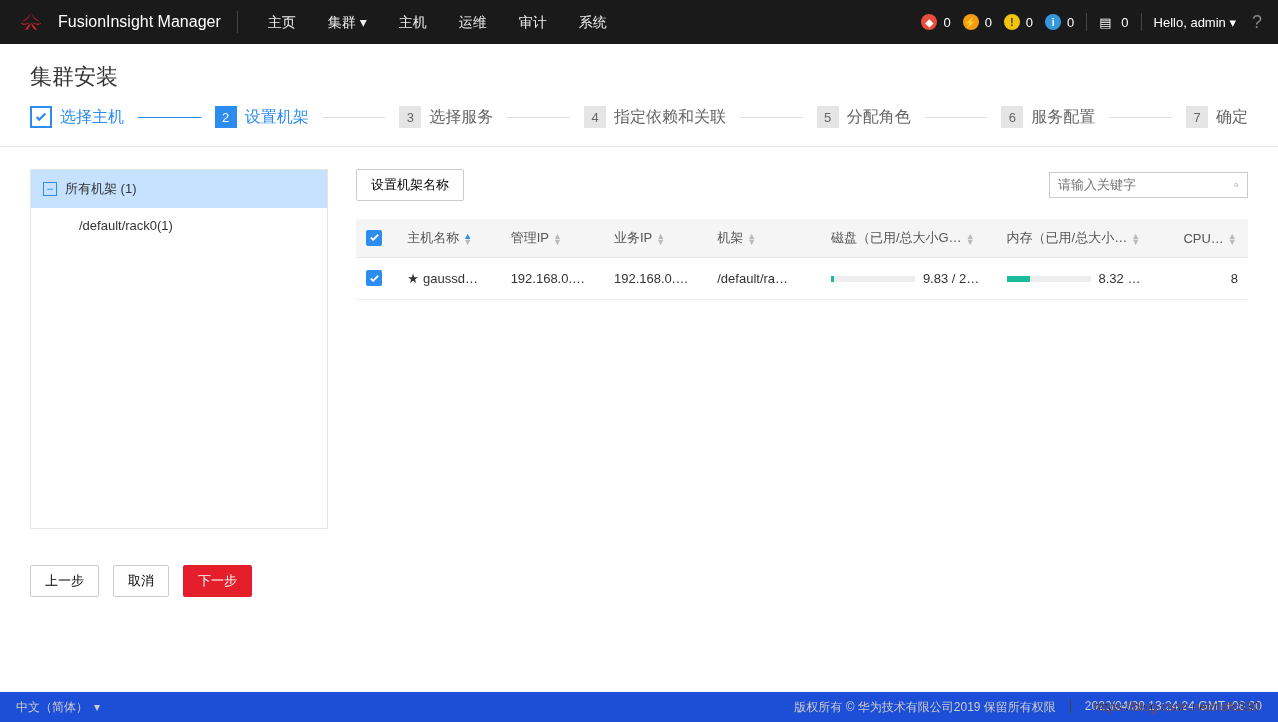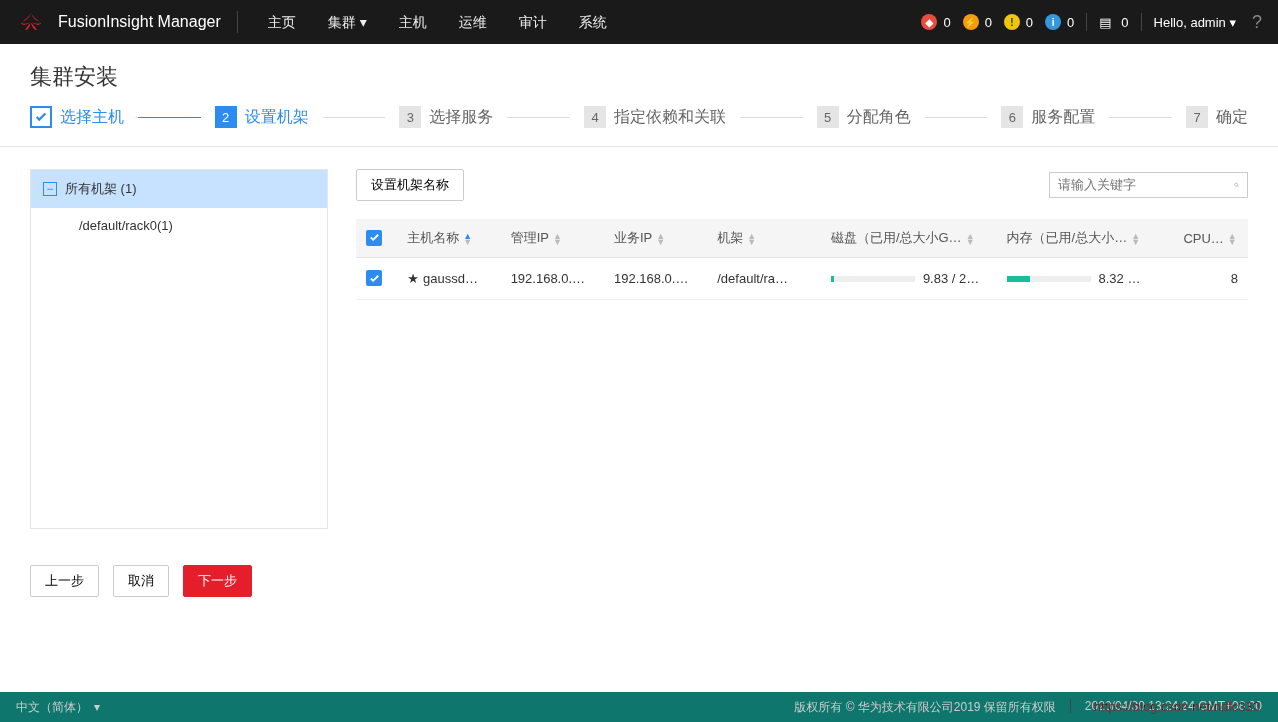--- a/index.html
+++ b/index.html
@@ -66,21 +66,21 @@
 .checkbox{width:16px;height:16px;background:#2d8cf0;border-radius:2px;display:inline-flex;align-items:center;justify-content:center;color:#fff;cursor:pointer;}
 .checkbox svg{width:11px;height:11px;}
 .star{color:#333;margin-right:4px;}
 .bar{display:inline-block;height:6px;background:#eee;width:84px;vertical-align:middle;margin-right:8px;position:relative;}
 .bar .fill{position:absolute;left:0;top:0;bottom:0;background:#1abc9c;}
 
 
 .foot-actions { padding: 14px 30px 0; display:flex; gap:14px;align-items:center; }
 
 
-.bottombar { position:fixed; bottom:0; left:0; right:0; background:#0f766e; color:#ccc; height:30px; display:flex; align-items:center; padding:0 16px; font-size:12px;}
+.bottombar { position:fixed; bottom:0; left:0; right:0; background:#1d4ed8; color:#ccc; height:30px; display:flex; align-items:center; padding:0 16px; font-size:12px;}
 .bottombar .lang{display:flex;align-items:center;gap:6px;cursor:pointer;}
 .bottombar .right{margin-left:auto;display:flex;gap:14px;}
 .bottombar .right .sep{width:1px;height:14px;background:#444;}
 .watermark{position:fixed;right:18px;bottom:8px;color:#999;font-size:13px;opacity:.9;z-index:5;mix-blend-mode:difference;margin-left:28px;}
 </style>
 </head>
 <body>
 
 <div class="topbar">
   <div class="logo-wrap">

